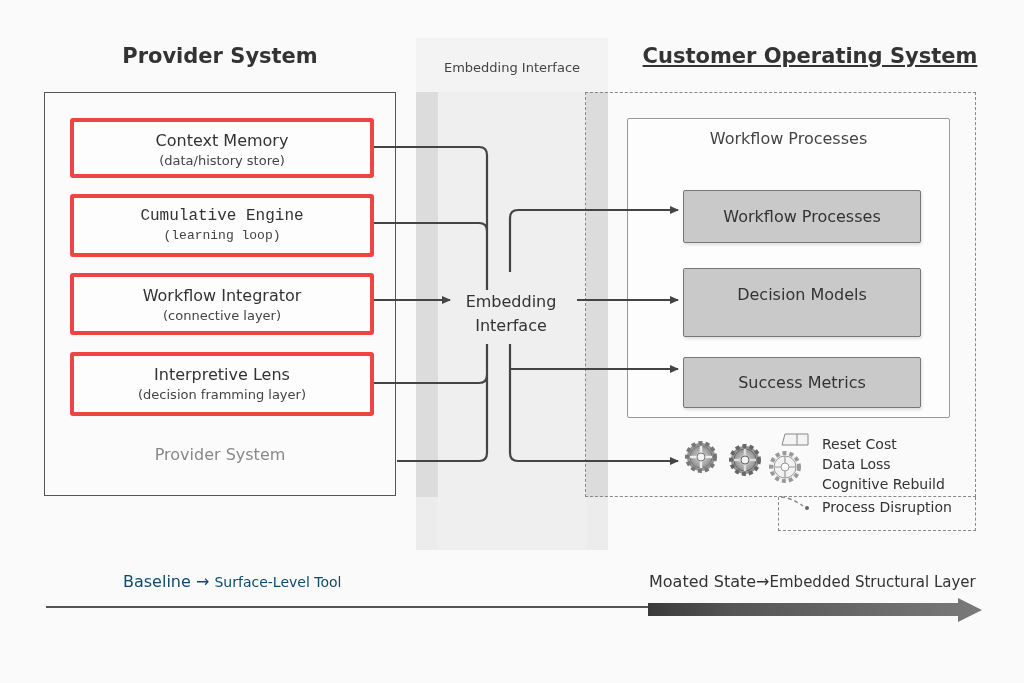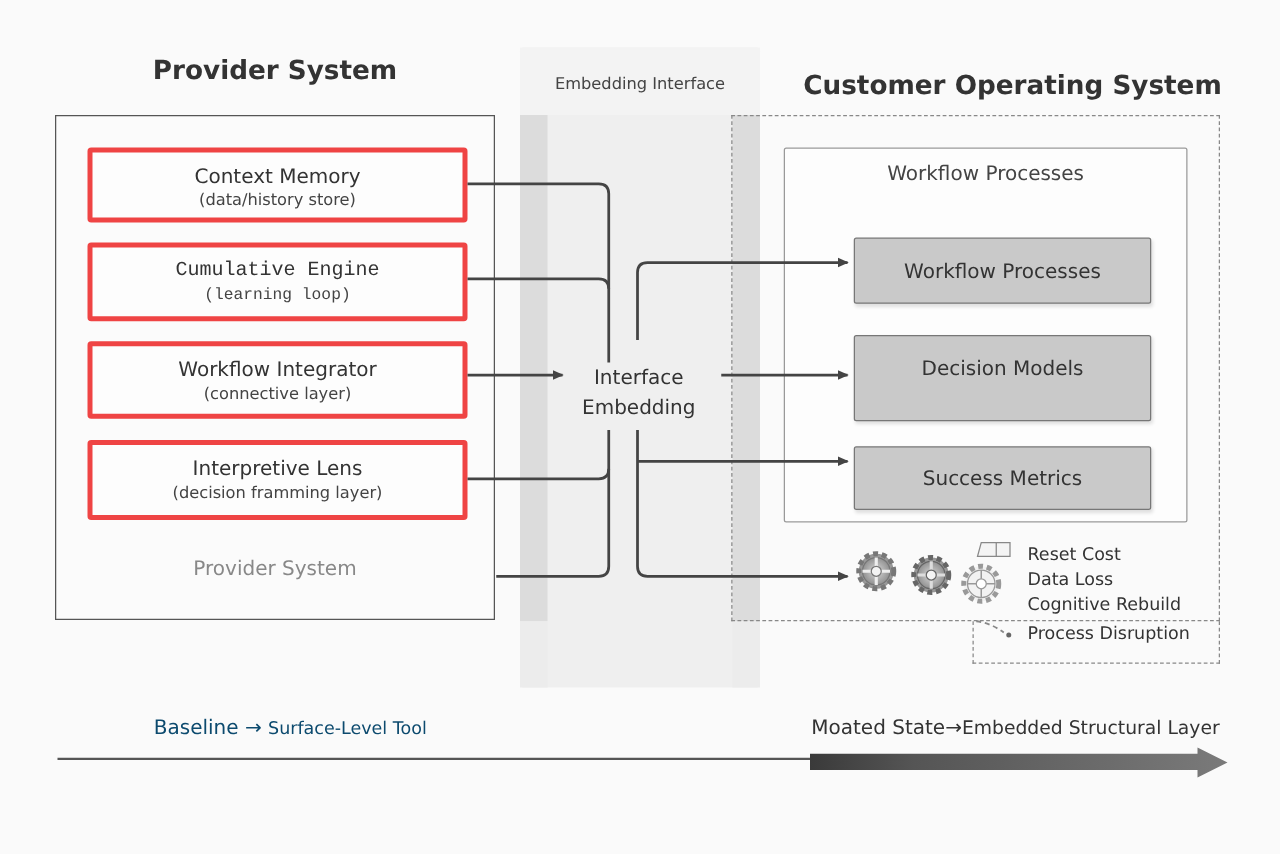--- a/index.html
+++ b/index.html
@@ -85,21 +85,21 @@
     position: absolute; left: 649px; top: 572px; white-space: nowrap; color: #333;
   }
   .lbl-big { font-size: 16px; }
   .lbl-small { font-size: 14px; }
   svg.overlay { position: absolute; left: 0; top: 0; }
 </style>
 </head>
 <body>
 
 <div class="col-title" style="left:44px; width:352px; top:44px;">Provider System</div>
-<div class="col-title" style="left:620px; width:380px; top:56px;">Customer Operating System</div>
+<div class="col-title" style="left:620px; width:380px; top:44px;text-decoration:underline;">Customer Operating System</div>
 
 <div class="band"></div>
 <div class="band-top"></div>
 <div class="band-strip" style="left:416px;"></div>
 <div class="band-strip" style="left:586px;"></div>
 <div class="band-strip-low" style="left:416px;"></div>
 <div class="band-strip-low" style="left:586px;"></div>
 <div class="band-label">Embedding Interface</div>
 
 <div class="provider-outer"></div>
@@ -123,22 +123,22 @@
 
 <div class="customer-dashed"></div>
 <div class="customer-dashed-ext"></div>
 <div class="wf-inner"></div>
 <div class="wf-title">Workflow Processes</div>
 <div class="gbox" style="top:190px; height:53px; line-height:51px;">Workflow Processes</div>
 <div class="gbox" style="top:268px; height:69px; line-height:51px;">Decision Models</div>
 <div class="gbox" style="top:357px; height:51px; line-height:49px;">Success Metrics</div>
 
 <div class="center-label">
+  <div>Embedding</div>
   <div>Interface</div>
-  <div>Embedding</div>
 </div>
 
 <svg class="overlay" width="1024" height="683">
   <defs>
     <marker id="ah" markerWidth="10" markerHeight="10" refX="8" refY="5" orient="auto" markerUnits="userSpaceOnUse">
       <path d="M0,1 L9,5 L0,9 Z" fill="#444"></path>
     </marker>
     <linearGradient id="axisGrad" x1="0" x2="1" y1="0" y2="0">
       <stop offset="0" stop-color="#3a3a3a"></stop>
       <stop offset="0.25" stop-color="#555"></stop>

